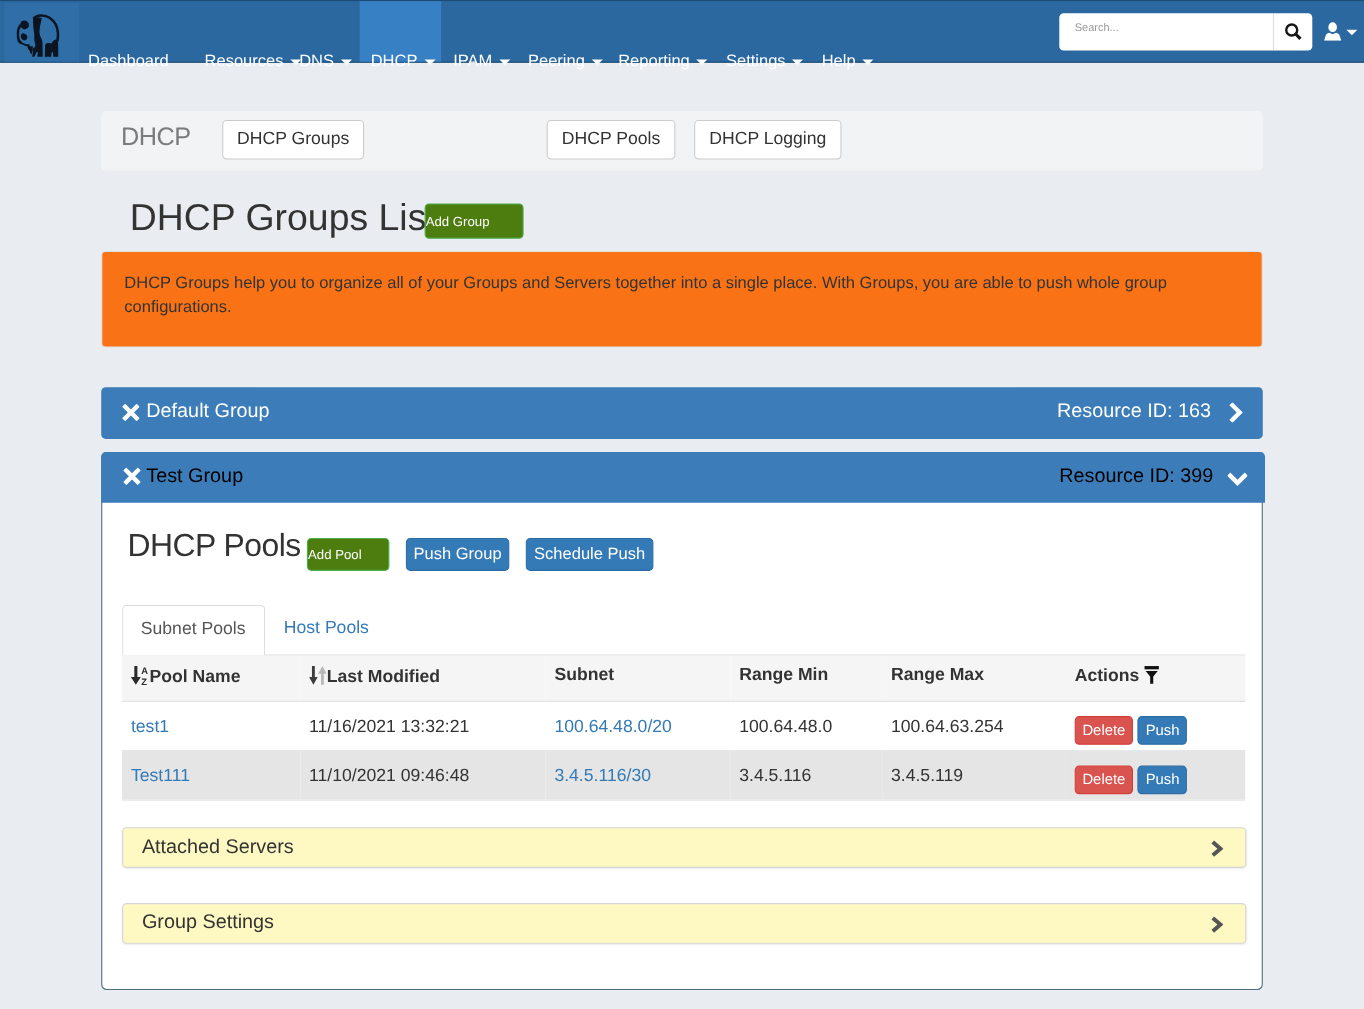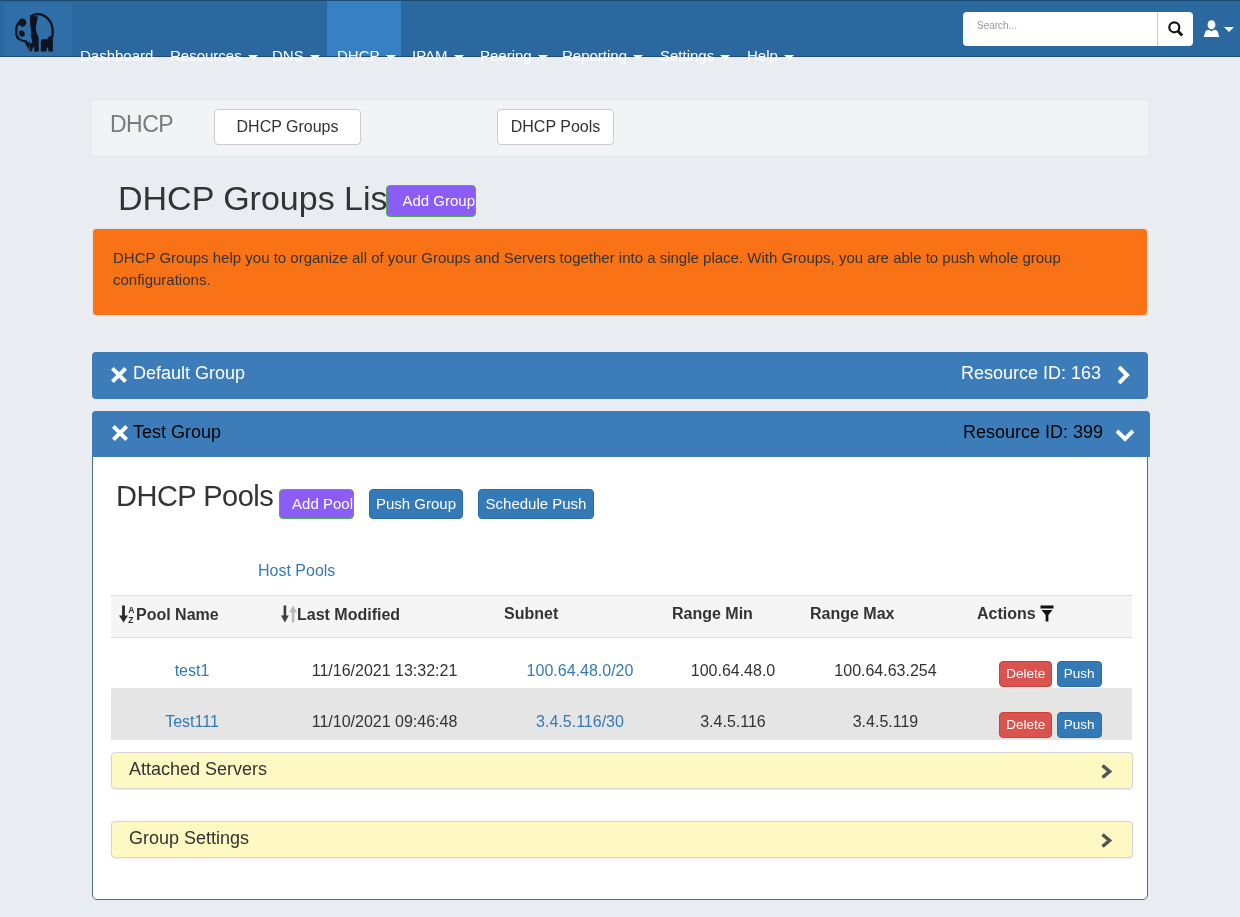--- a/index.html
+++ b/index.html
@@ -22,40 +22,40 @@
 
 
 .container { position:absolute; left:92px; top:57px; width:1056px; }
 
 .crumbbox { position:absolute; left:0; top:44px; width:1056px; height:54px; background:#f2f3f4; border-radius:4px; }
 .crumbbox .lbl { position:absolute; left:18px; top:10px; font-size:23px; letter-spacing:-0.5px; color:#7b7b7b; }
 .btn-default { position:absolute; top:8px; height:36px; background:#fff; border:1px solid #ccc; border-radius:4px; font-size:16px; color:#333; text-align:center; line-height:34px; }
 
 .h2 { position:absolute; font-size:34px; color:#333; white-space:nowrap;margin-left:21px; }
 .h2b { position:absolute; font-size:29px; letter-spacing:-0.5px; color:#333; white-space:nowrap; }
-.btn-green { position:absolute; background:#8b5cf6; border:1px solid #4cae4c; border-radius:4px; color:#fff; font-size:15px; text-align:right; }
+.btn-green { position:absolute; background:#4d7c0f; border:1px solid #4cae4c; border-radius:4px; color:#fff; font-size:12px; text-align:left; }
 .btn-blue { position:absolute; background:#337ab7; border:1px solid #2e6da4; border-radius:4px; color:#fff; font-size:15px; text-align:center; }
 
 .well { position:absolute; left:0; top:171px; width:1056px; height:88px; background:#f97316; border:1px solid #e3e3e3; border-radius:4px; }
 .well p { position:absolute; left:20px; top:18px; width:1018px; font-size:15px; color:#333; line-height:22px; }
 
 .groupbar { position:absolute; left:0; width:1056px; height:47px; background:#3b7cb9; border-radius:4px; color:#fff; }
 .groupbar .name { position:absolute; left:41px; top:11px; font-size:18px; }
 .groupbar .rid { position:absolute; right:47px; top:11px; font-size:18px; }
 
 .panel { position:absolute; left:0; top:354px; width:1056px; height:489px; background:#fff; border:1px solid #4e6d7d; border-radius:5px; }
 .panel-heading { position:absolute; left:-1px; top:-1px; width:1058px; height:46px; background:#3b7cb9; border-radius:4px 4px 0 0; color:#000000; }
 
 .tab-line { position:absolute; left:18px; top:183px; width:1021px; border-bottom:1px solid #ddd; }
 .tab-active { position:absolute; left:18px; top:138px; height:46px; background:#fff; border:1px solid #ddd; border-bottom:1px solid #fff; border-radius:4px 4px 0 0; font-size:16px; color:#555; }
 .tab-link { position:absolute; top:138px; height:46px; font-size:16px; color:#337ab7; }
 
 table.grid { position:absolute; left:18px; top:184px; width:1021px; border-collapse:collapse; font-size:16px; color:#333; }
 table.grid th { background:#f5f5f5; text-align:left; font-weight:bold; padding:9px 8px 0; height:41px; border-bottom:1px solid #ddd; vertical-align:top; box-sizing:border-box; }
-table.grid td { padding:24px 8px 0; height:45px; border-bottom:1px solid #e7e7e7; vertical-align:top; box-sizing:border-box;text-align:center; }
+table.grid td { padding:14px 8px 0; height:45px; border-bottom:1px solid #e7e7e7; vertical-align:top; box-sizing:border-box; }
 table.grid tr.odd td { background:#e5e5e5; }
 a.lnk { color:#337ab7; text-decoration:none; }
 
 .accbar { position:absolute; left:18px; width:1022px; height:37px; background:#fef9c3; border:1px solid #d5d5d5; border-radius:4px; box-shadow:0 1px 2px rgba(0,0,0,0.08); font-size:18px; color:#333; }
 .accbar .t { position:absolute; left:17px; top:6px; }
 .accbar .ch { position:absolute; right:20px; top:10px; }
 
 .btn-sm { display:inline-block; border-radius:4px; color:#fff; font-size:13.5px; padding:4px 6px 5px; position:relative; top:-1px; }
 </style>
 </head>
@@ -72,21 +72,21 @@
       <path d="M12.4,28.6 Q15.2,28.9 15.8,31.2 Q16,33.2 14,32.7 Q12.1,32 12.2,29.3 Z"></path>
       <path d="M14.3,31.7 Q18.5,34.4 23,34.3" fill="none" stroke="#0b1420" stroke-width="1.7"></path>
       <path d="M15.3,24.3 Q17.2,22.1 19.9,24.7 Q22,27.1 19.8,29.2 Q17.5,30.9 15.6,28.3 Q14.4,26 15.3,24.3 Z"></path>
       <path d="M25.9,8.2 L34,9.4 Q33,14 32.2,18 Q31.4,22.5 32.4,25.5 Q34.2,28.5 34.6,31 L34.8,44.6 L30,44.6 L30.4,40.6 Q30,39.2 29.1,40.8 L27.3,44.6 L25.2,44.6 Q26.3,40.5 26.1,36.9 Q27.8,36.2 28.2,34.7 Q26.7,29.5 27.2,25 Q25.8,17 25.9,8.2 Z"></path>
       <path d="M20.9,34.4 Q23.4,35.3 25.8,34.8 Q26.2,38 25.1,41.4 Q24.4,43.1 23.7,41.3 Q23.1,38.8 21.7,37.8 Q20.7,35.9 20.9,34.4 Z"></path>
       <path d="M36.8,44.6 L36.9,36.3 Q36.5,32.6 39.2,32.1 Q41.6,31.8 42.9,32.6 Q44.2,29.3 46.8,28.9 L48.4,29.8 Q49,33 48.9,36 L48.9,44.6 L44.5,44.6 L44.1,40.8 Q43.5,39.5 42.9,41 L42.4,44.6 Z"></path>
       </g>
     </svg>
   </div>
   <div class="navlink" style="left:80px">Dashboard</div>
-  <div class="navlink" style="left:170px">Resources<span class="caret"></span></div>
+  <div class="navlink" style="left:186px">Resources<span class="caret"></span></div>
   <div class="navlink" style="left:272px">DNS<span class="caret"></span></div>
   <div class="navlink" style="left:337px">DHCP<span class="caret"></span></div>
   <div class="navlink" style="left:412px">IPAM<span class="caret"></span></div>
   <div class="navlink" style="left:480px">Peering<span class="caret"></span></div>
   <div class="navlink" style="left:562px">Reporting<span class="caret"></span></div>
   <div class="navlink" style="left:660px">Settings<span class="caret"></span></div>
   <div class="navlink" style="left:747px">Help<span class="caret"></span></div>
 
   <div class="searchbox">
     <span class="ph">Search...</span>
@@ -103,22 +103,23 @@
       <path d="M0.7 17 L2.4 11.6 Q3.4 9.9 5.4 9.7 L8.5 11.2 L11.6 9.7 Q13.6 9.9 14.6 11.6 L16.3 17 Z" fill="#fff"></path>
     </svg>
   </div>
   <div class="user-caret"></div>
 </div>
 
 <div class="container">
 
   <div class="crumbbox">
     <div class="lbl">DHCP</div>
-    <div class="btn-default" style="left:122px;width:147px;">DHCP Groups</div>
+    <div class="btn-default" style="left:110px;width:129px;">DHCP Groups</div>
     <div class="btn-default" style="left:405px;width:117px;">DHCP Pools</div>
+    <div class="btn-default" style="left:539px;width:134px;">DHCP Logging</div>
   </div>
 
   <div class="h2" style="left:5px; top:122px;">DHCP Groups List</div>
   <div class="btn-green" style="left:294px; top:128px; width:90px; height:32px; line-height:30px;">Add Group</div>
 
   <div class="well">
       <p>DHCP Groups help you to organize all of your Groups and Servers together into a single place. With Groups, you are able to push whole group configurations.</p>
     </div>
 
   <div class="groupbar" style="top:295px;">
@@ -143,20 +144,21 @@
         <path d="M1 3 L9 11 L17 3" fill="none" stroke="#fff" stroke-width="4"></path>
       </svg>
     </div>
 
     <div class="h2b" style="left:23px; top:68px;">DHCP Pools</div>
     <div class="btn-green" style="left:186px; top:77px; width:75px; height:30px; line-height:28px;">Add Pool</div>
     <div class="btn-blue" style="left:276px; top:77px; width:94px; height:30px; line-height:28px;">Push Group</div>
     <div class="btn-blue" style="left:385px; top:77px; width:116px; height:30px; line-height:28px;">Schedule Push</div>
 
     <div class="tab-line"></div>
+    <div class="tab-active" style="width:130px; padding:12px 0 0 16px;">Subnet Pools</div>
     <div class="tab-link" style="left:165px; padding-top:12px;">Host Pools</div>
 
     <table class="grid">
       <colgroup>
           <col style="width:162px">
           <col style="width:223px">
           <col style="width:168px">
           <col style="width:138px">
           <col style="width:167px">
           <col style="width:163px">

